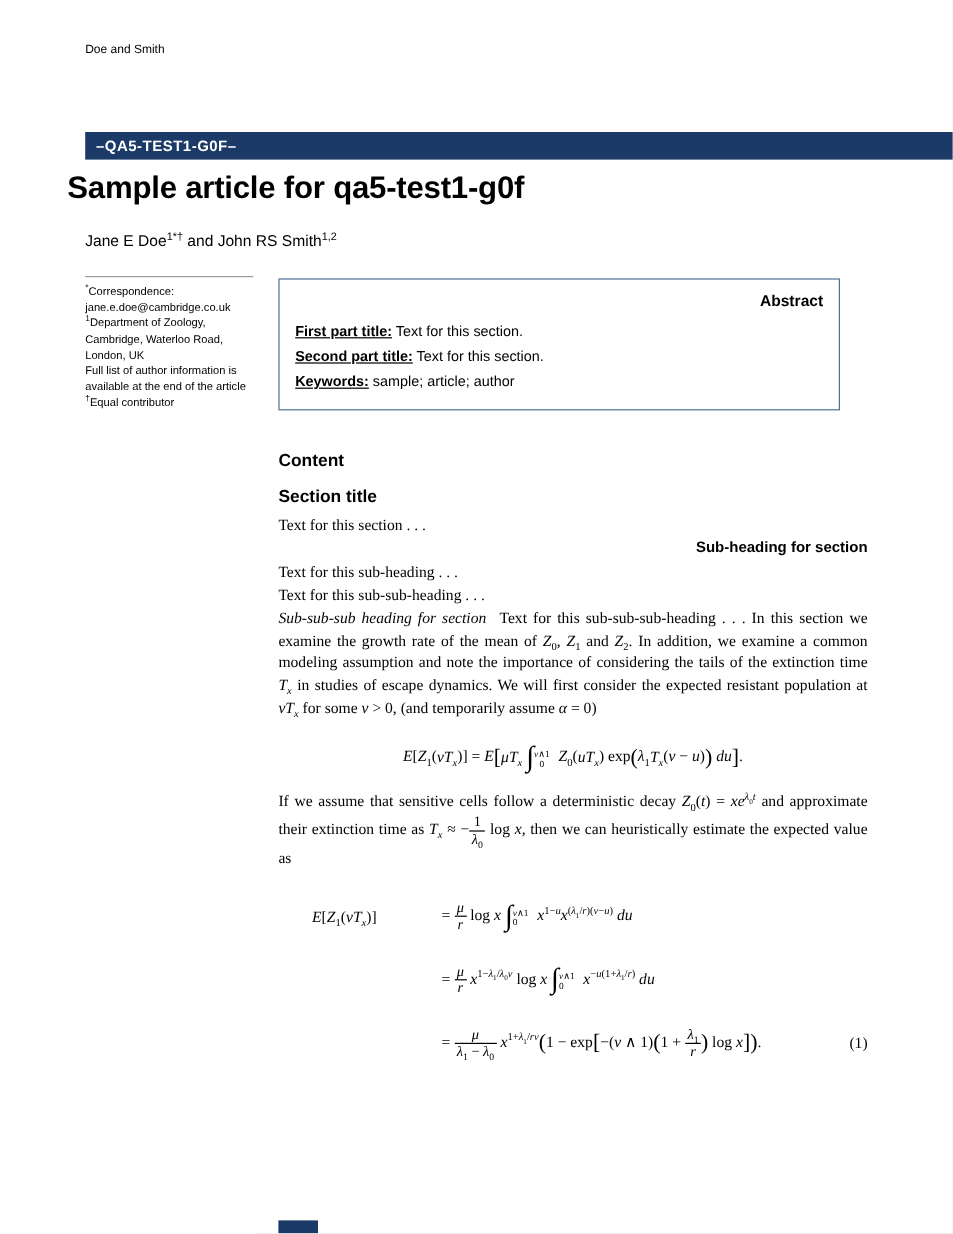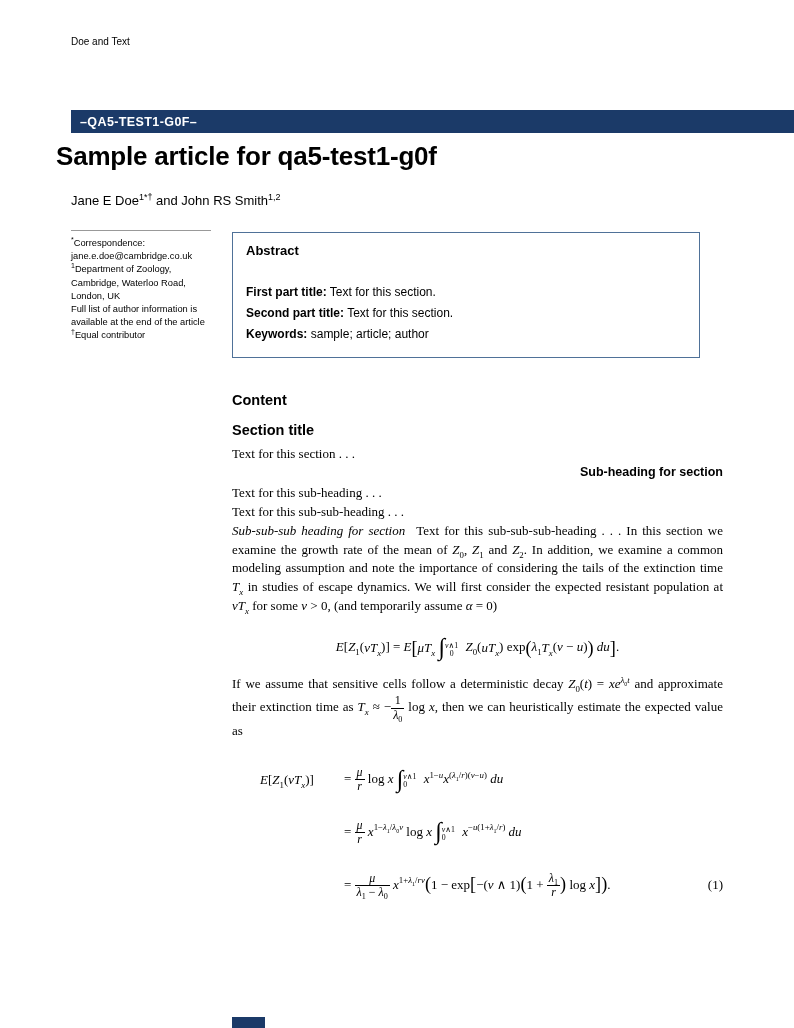--- a/index.html
+++ b/index.html
@@ -22,39 +22,39 @@
   .sidebar { position:absolute; left:71px; top:230px; width:140px;
              border-top:1px solid #999; padding-top:6px;
              font:400 9.3px "Liberation Sans",sans-serif; line-height:1.42; }
   .sidebar sup { font-size:7px; line-height:0; }
   .sb-line { white-space:nowrap; }
 
   .main { position:absolute; left:232px; top:232px; width:491px; }
 
   .abstract-box { width:468px; border:1px solid var(--abstract_border,#4f7198);
                   padding:10px 13px 12px; margin-bottom:34px; }
-  .ab-title { font:700 13px "Liberation Sans",sans-serif; margin-bottom:24px; }
+  .ab-title { font:700 13px "Liberation Sans",sans-serif; margin-bottom:8px;text-align:right; }
   .ab-row { font:400 12px "Liberation Sans",sans-serif; line-height:1.74; }
-  .ab-label { font-weight:700; }
+  .ab-label { font-weight:700;text-decoration:underline; }
 
   h2.sec { font:700 14.5px "Liberation Sans",sans-serif; margin:14px 0 7px; }
   h3.subsec { font:700 12.5px "Liberation Sans",sans-serif; margin:1px 0 5px;text-align:right; }
   h4.subsubsec { font:italic 400 13px "Liberation Serif",serif; margin:18px 0 5px; }
 
   p.body { font:400 13px "Liberation Serif",serif; line-height:1.46; text-align:justify; }
   .para-block { }
   .runin { font-style:italic; margin-right:11px; }
 
   .math { font-family:"Liberation Serif",serif; }
   sup,sub { line-height:0; }
   sup { font-size:.68em; } sub { font-size:.68em; }
 
   .eq-display { margin:19px 0 16px; text-align:center; font-size:13px; }
   .eq-align { margin:15px 0 0; }
-  .eq-row { display:grid; grid-template-columns:112px 1fr 36px; align-items:center; margin:25px 0; font-size:13px; }
+  .eq-row { display:grid; grid-template-columns:112px 1fr 36px; align-items:center; margin:25px 0; font-size:13px;gap:24px; }
   .eq-lhs { padding-left:28px; white-space:nowrap; }
   .eq-rhs { white-space:nowrap; }
   .eq-no { text-align:right; }
 
   .ifrac { display:inline-block; vertical-align:middle; text-align:center; line-height:1.12; font-size:.92em; }
   .ifrac .fn { display:block; border-bottom:1px solid #000; padding:0 2px; }
   .ifrac .fd { display:block; padding:0 2px; }
 
   .intg { font-size:1.85em; font-style:normal; display:inline-block; vertical-align:-.15em; line-height:1; }
   .lims { display:inline-flex; flex-direction:column; justify-content:flex-end; height:2.3em;
@@ -62,21 +62,21 @@
   .d2 { font-size:1.4em; font-style:normal; display:inline-block; vertical-align:-.1em; line-height:1; }
 
   .bottom-strip { position:absolute; left:232px; top:1017px; width:33px; height:11px;
                   background:var(--banner_bg,#1b3a68); }
 </style>
 </head>
 <body>
 
 <div class="page">
 
-  <div class="running-head">Doe and Text</div>
+  <div class="running-head">Doe and Smith</div>
 
   <div class="banner">
     <span>–QA5-TEST1-G0F–</span>
   </div>
 
   <h1 class="title">Sample article for qa5-test1-g0f</h1>
 
   <div class="authors">Jane E Doe<sup>1*†</sup> and John RS Smith<sup>1,2</sup></div>
 
   <aside class="sidebar">

